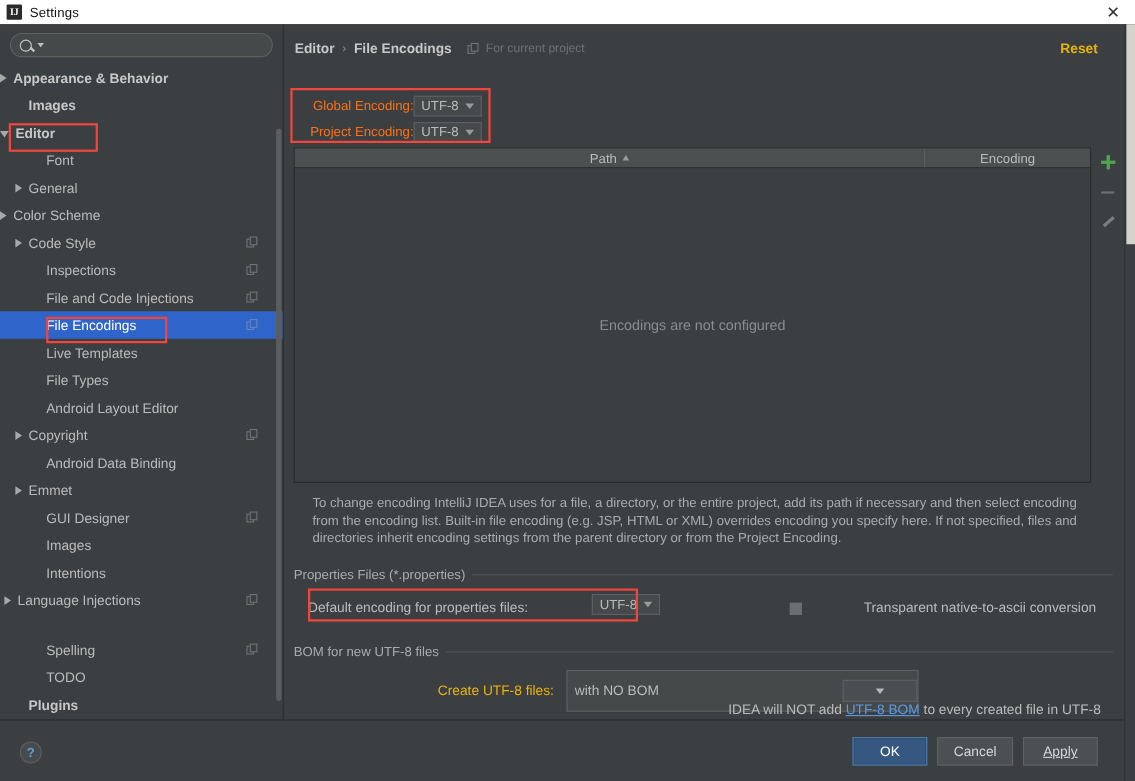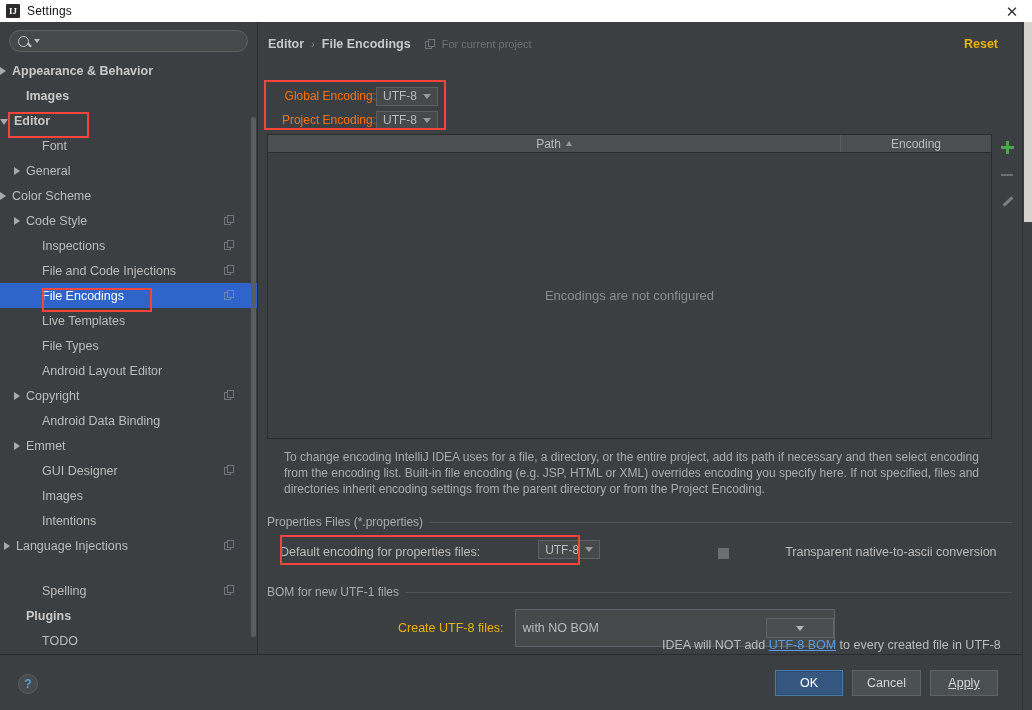--- a/index.html
+++ b/index.html
@@ -405,27 +405,27 @@
           </span>
         </div>
         <div class="tree-item" style="padding-left: 30px; margin-top: 20px;">
           <span class="arrow none"></span>
           <span class="lbl">Spelling</span>
           <span class="copy-ico">
             <span class="b1"></span>
             <span class="b2"></span>
           </span>
         </div>
+        <div class="tree-item" style="padding-left: 30px;">
+          <span class="arrow none"></span>
+          <span class="lbl">TODO</span>
+        </div>
         <div class="tree-item bold" style="padding-left: 14px;">
           <span class="arrow none"></span>
           <span class="lbl">Plugins</span>
-        </div>
-        <div class="tree-item" style="padding-left: 30px;">
-          <span class="arrow none"></span>
-          <span class="lbl">TODO</span>
         </div>
         <div class="tree-item bold">
           <span class="arrow "></span>
           <span class="lbl">Version Control</span>
           <span class="copy-ico">
             <span class="b1"></span>
             <span class="b2"></span>
           </span>
         </div>
       </div>
@@ -500,21 +500,21 @@
       <span class="p-lbl">Default encoding for properties files:</span>
       <span class="combo-sm" style="min-width:58px;">
         <span class="v">UTF-8</span>
         <span class="tri"></span>
       </span>
       <span style="width:22px;"></span>
       <span class="chk"></span>
       <span class="chk-lbl">Transparent native-to-ascii conversion</span>
     </div>
 
-    <div class="group-label" style="left:9px; top:563px;">BOM for new UTF-1 files</div>
+    <div class="group-label" style="left:9px; top:563px;">BOM for new UTF-8 files</div>
     <div class="group-rule" style="left:140px; top:570px; width:614px;"></div>
 
     <div class="bom-row">
       <span class="b-lbl">Create UTF-8 files:</span>
       <span class="combo-lg">
         <span class="v">with NO BOM</span>
         <span class="btn">
             <span class="tri"></span>
           </span>
       </span>

